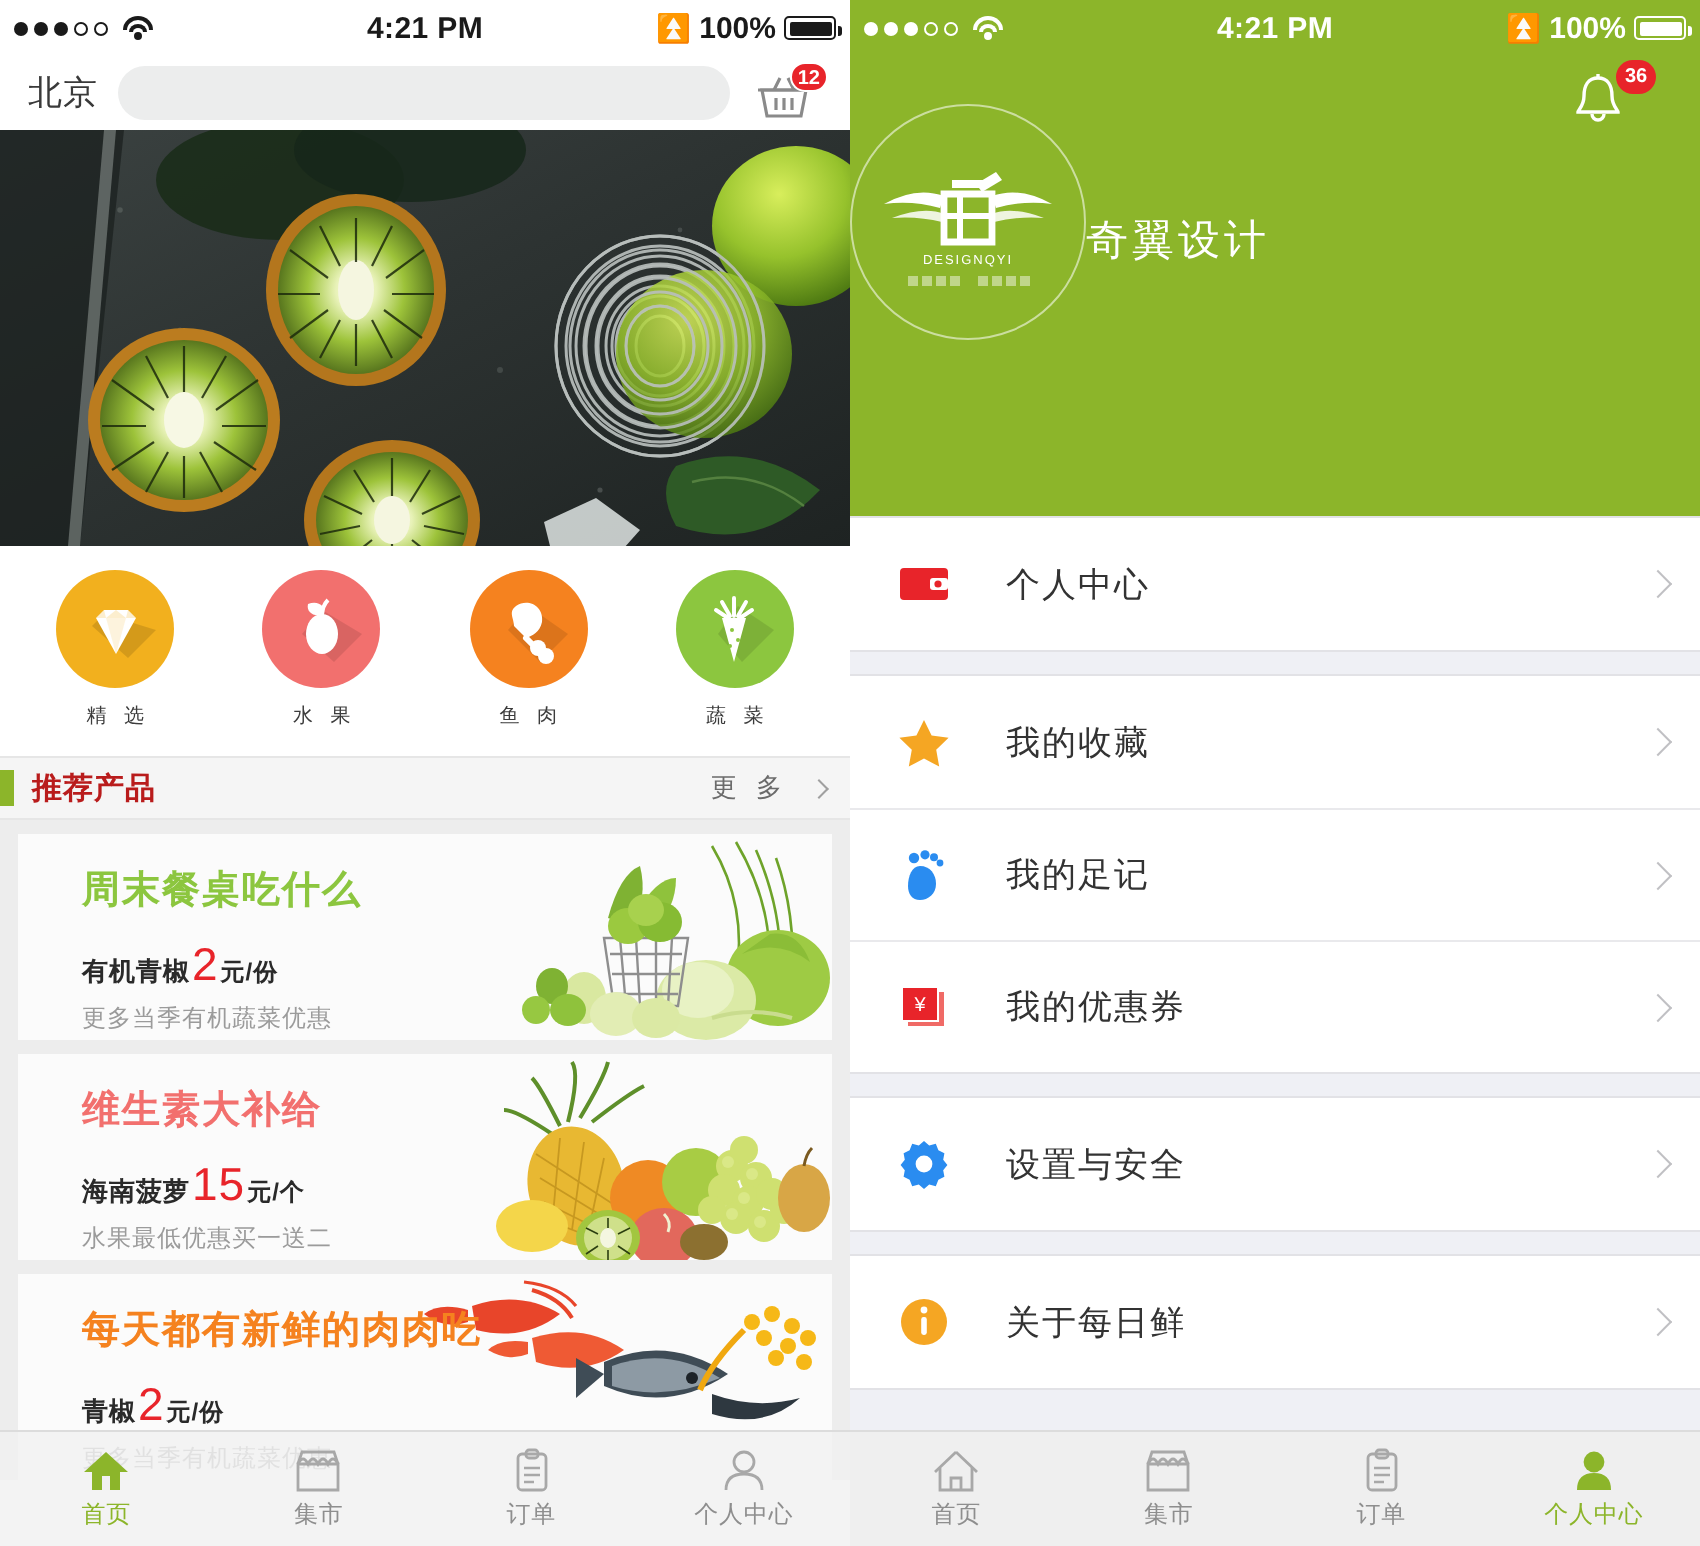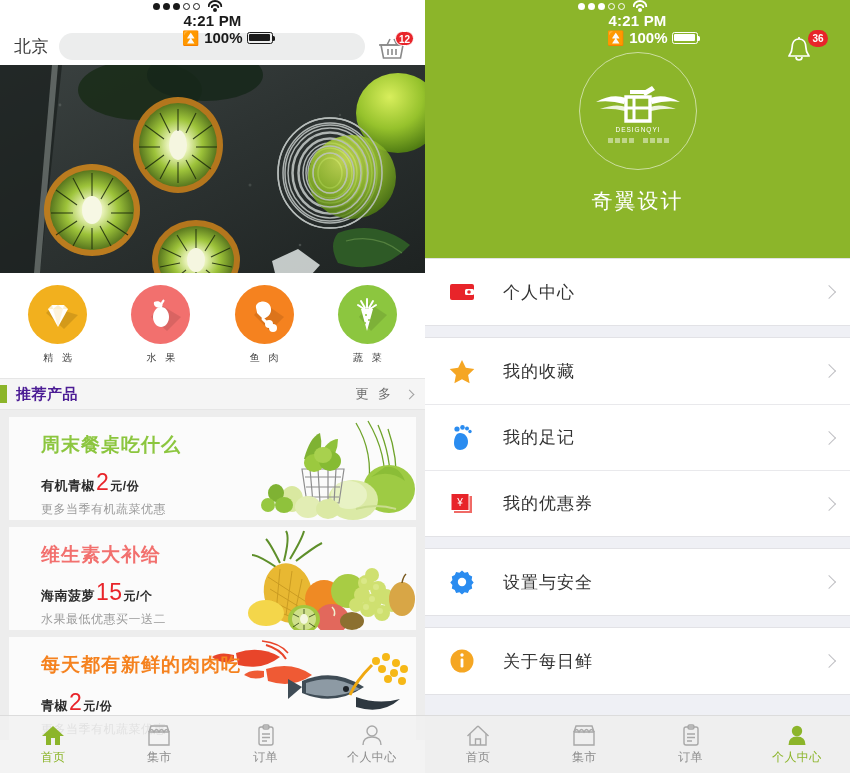--- a/index.html
+++ b/index.html
@@ -10,21 +10,21 @@
     overflow: hidden;
   }
   .screens { display: flex; width: 850px; height: 773px; }
   .phone { position: relative; width: 425px; height: 773px; overflow: hidden; }
   .phone-right { background: #eff0f5; }
 
   
   .statusbar {
     height: 28px; display: flex; align-items: center;
     padding: 0 7px; font-size: 15px; font-weight: bold;
-    position: relative; z-index: 30; flex-direction: column;
+    position: relative; z-index: 30;
   }
   .sb-left { display: flex; align-items: center; gap: 4px; width: 120px; }
   .dots { display: flex; gap: 3px; align-items: center; }
   .dot { width: 7px; height: 7px; border-radius: 50%; }
   .sb-dark .dot.on { background: #1a1a1a; }
   .sb-dark .dot.off { background: transparent; border: 1.2px solid #1a1a1a; }
   .sb-light .dot.on { background: #ffffff; }
   .sb-light .dot.off { background: transparent; border: 1.2px solid #ffffff; }
   .wifi { width: 16px; height: 12px; position: relative; margin-left: 3px; }
   .wifi i { position: absolute; left: 50%; transform: translateX(-50%);
@@ -82,21 +82,21 @@
   .cat-circle { width: 59px; height: 59px; border-radius: 50%; position: relative; overflow: hidden;
                 display: flex; align-items: center; justify-content: center; }
   .cat-label { font-size: 10px; color: #3c3c3c; letter-spacing: 3px; text-indent: 3px; }
 
   
   .sec-head {
     background: #f5f5f5; height: 32px; display: flex; align-items: center;
     padding: 0 12px 0 0; border-top: 1px solid #e6e6e6; border-bottom: 1px solid #e6e6e6;
   }
   .sec-bar { width: 7px; height: 18px; background: #8cb52a; margin-right: 9px; }
-  .sec-title { font-size: 15px; color: #4c1d95; font-weight: bold; letter-spacing: .5px; }
+  .sec-title { font-size: 15px; color: #b91c1c; font-weight: bold; letter-spacing: .5px; }
   .sec-more { margin-left: auto; font-size: 13px; color: #6b6b6b; letter-spacing: 3px;
               display: flex; align-items: center; gap: 12px; }
   .chev-sm { width: 7px; height: 7px; border-right: 1.6px solid #a0a0a0;
              border-top: 1.6px solid #a0a0a0; transform: rotate(45deg); }
 
   
   .cards { background: #ededed; padding: 7px 9px 0; display: flex; flex-direction: column; gap: 7px; }
   .card { background: #fbfbfb; height: 103px; position: relative; overflow: hidden; display: flex; }
   .card-txt { padding: 15px 0 0 32px; position: relative; z-index: 2; }
   .card-title { font-size: 19px; font-weight: bold; letter-spacing: 1px; margin-bottom: 11px; }
@@ -121,21 +121,21 @@
   .tab-label { font-size: 12px; color: #8e8e8e; letter-spacing: .4px; }
   .tab.active .tab-label { color: #8cb52a; }
 
   
   .profile-head { background: #8cb52a; height: 258px; position: relative; }
   .bell-wrap { position: absolute; right: 24px; top: 34px; width: 42px; height: 32px; }
   .bell-badge { position: absolute; right: -2px; top: -4px; background: #e8242a; color: #fff;
                 font-size: 10px; font-weight: bold; border-radius: 10px; min-width: 20px;
                 height: 17px; line-height: 17px; text-align: center; padding: 0 3px; }
   .brand { position: absolute; left: 0; right: 0; top: 52px; display: flex;
-           flex-direction: column; align-items: center; }
+           flex-direction: row; align-items: center; }
   .brand-ring { width: 118px; height: 118px; border-radius: 50%;
                 border: 1.5px solid rgba(255,255,255,0.55);
                 display: flex; align-items: center; justify-content: center; }
   .brand-name { margin-top: 17px; color: #fff; font-size: 21px; letter-spacing: 2px; }
 
   
   .menu { background: #eff0f5; }
   .menu-group { background: #fff; border-top: 1px solid #e2e2e6; border-bottom: 1px solid #e2e2e6; }
   .menu-gap { height: 11px; }
   .menu-row { height: 66px; display: flex; align-items: center; padding: 0 16px 0 22px; background: #fff; }

